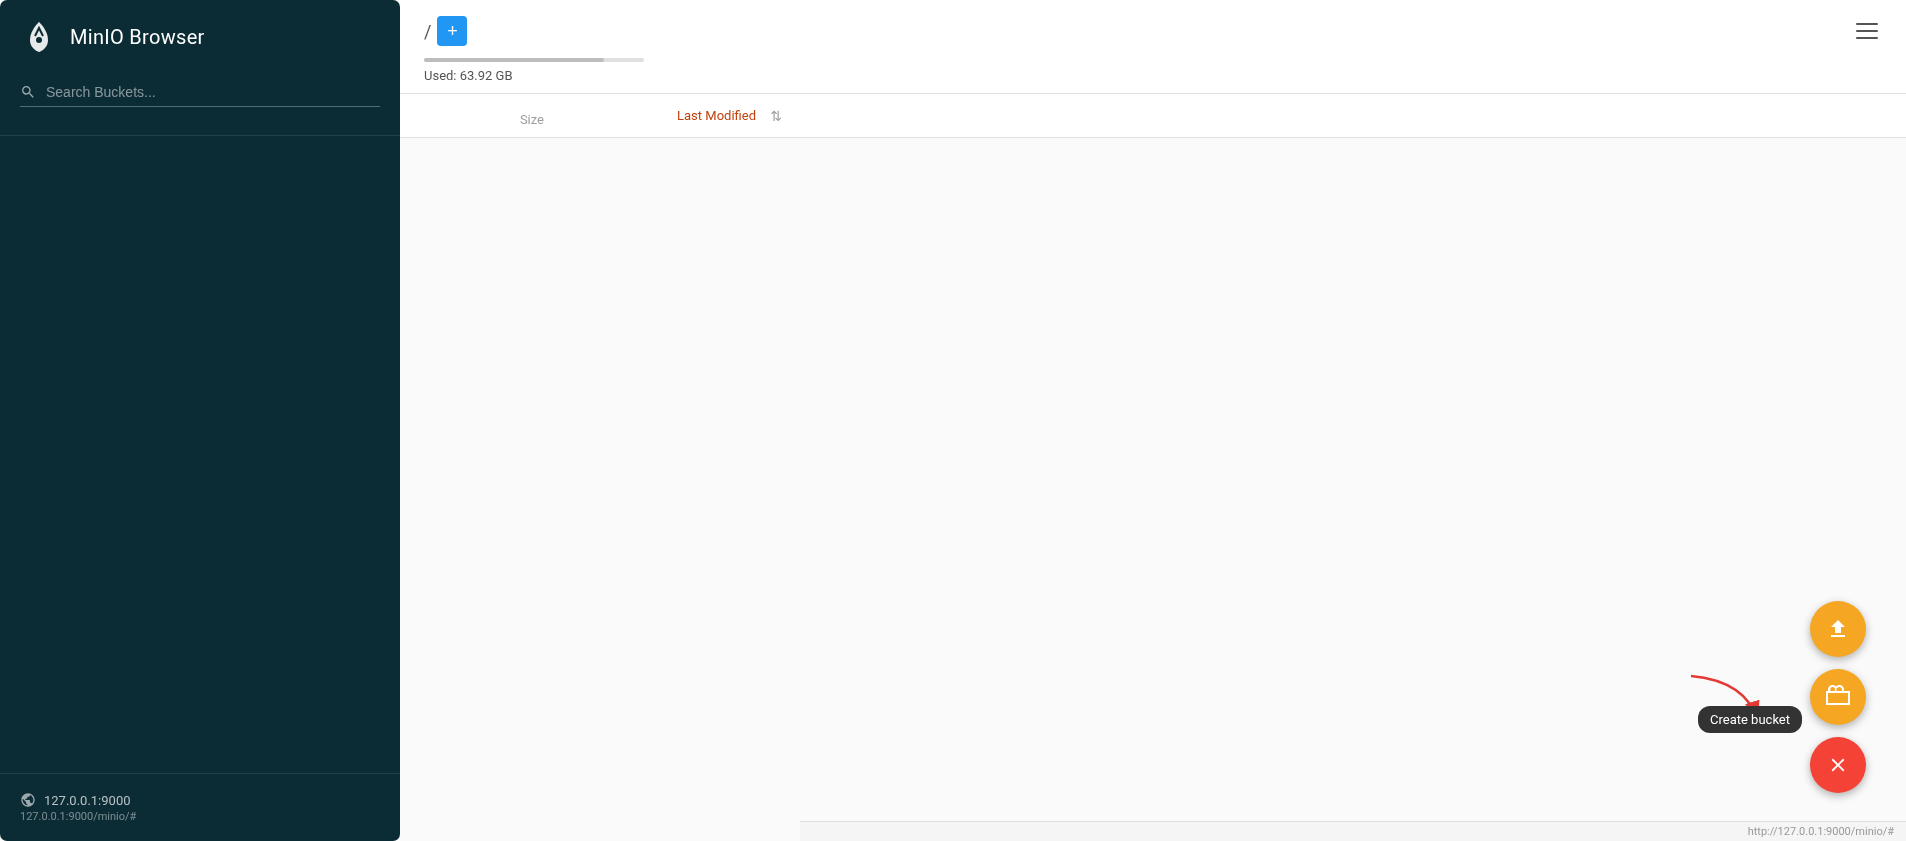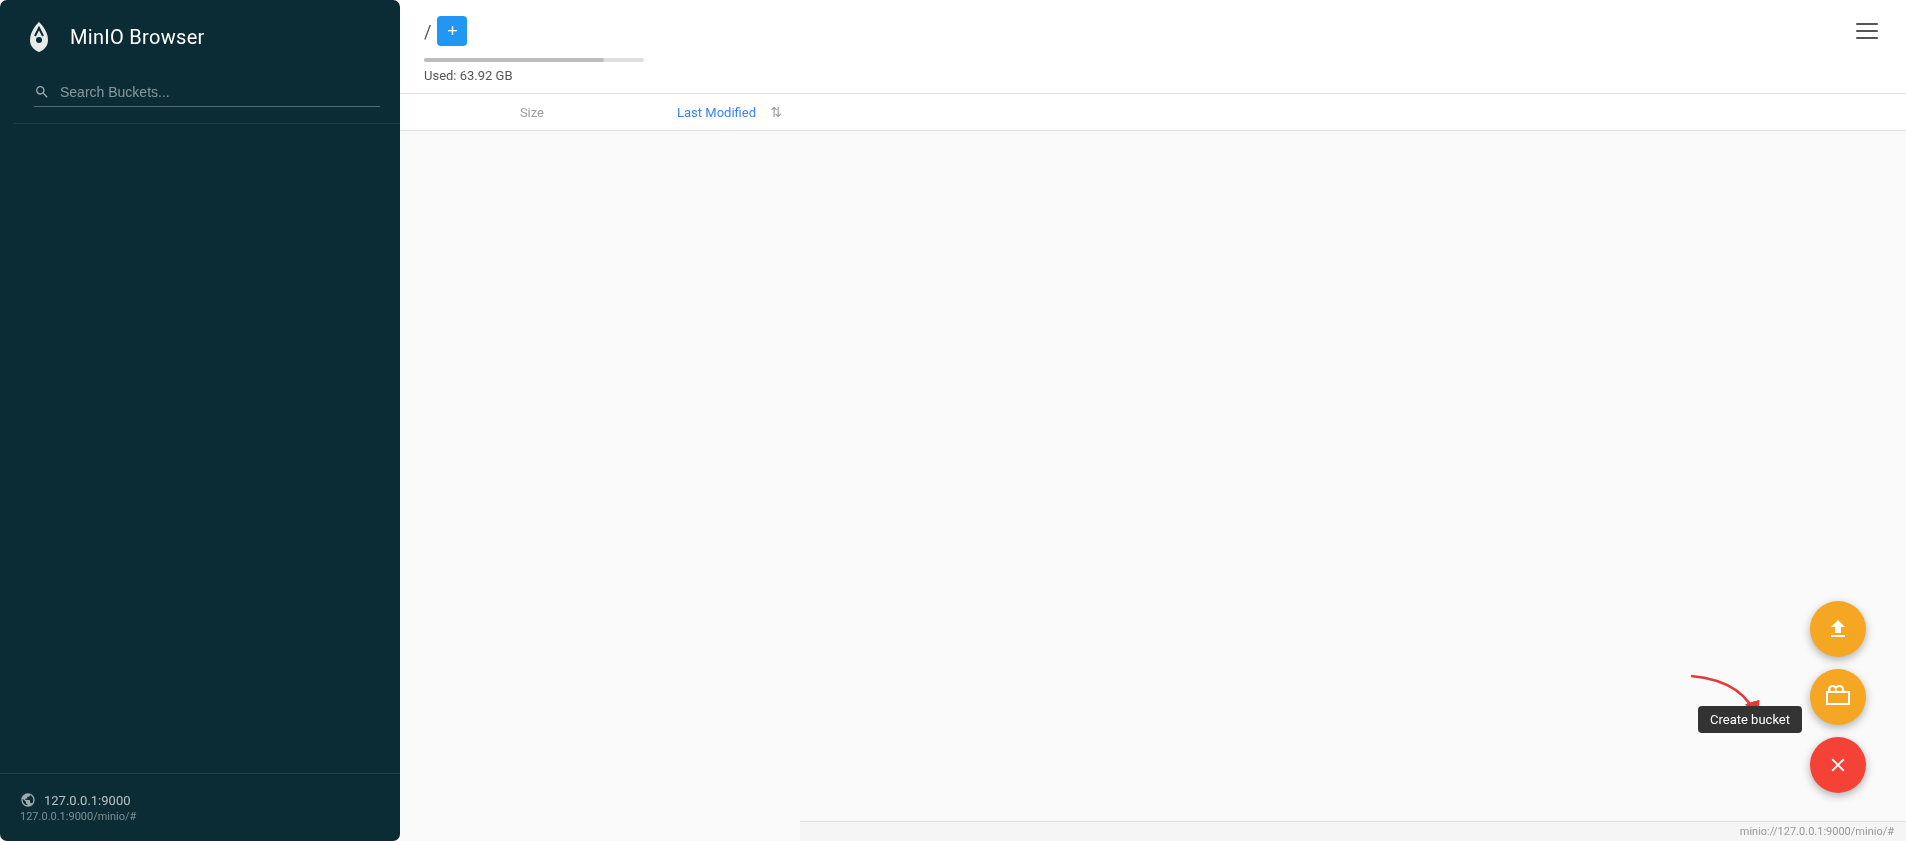--- a/index.html
+++ b/index.html
@@ -27,23 +27,22 @@
       height: 38px;
       flex-shrink: 0;
     }
     .sidebar-title {
       font-size: 20px;
       font-weight: 400;
       color: #fff;
       letter-spacing: 0.3px;
     }
     .search-container {
-      padding: 10px 20px 16px 20px;
+      padding: 10px 20px 28px 20px;
       border-bottom: 1px solid rgba(255,255,255,0.1);
-      margin-left: 14px;
     }
     .search-wrapper {
       display: flex;
       align-items: center;
       gap: 10px;
       border-bottom: 1px solid rgba(255,255,255,0.3);
       padding-bottom: 6px;
     }
     .search-icon-svg {
       color: rgba(255,255,255,0.6);
@@ -176,25 +175,26 @@
       font-size: 13px;
       color: #9e9e9e;
       font-weight: 400;
     }
     .col-size {
       width: 120px;
       font-size: 13px;
       color: #9e9e9e;
       font-weight: 400;
       text-align: right;
+      margin-top: 8px;
     }
     .col-modified {
       width: 220px;
       font-size: 13px;
-      color: #3b82f6;
+      color: #c2410c;
       font-weight: 400;
       text-align: right;
       padding-right: 8px;
     }
     .col-sort {
       width: 24px;
       color: #9e9e9e;
       cursor: pointer;
       font-size: 14px;
       text-align: center;
@@ -233,21 +233,21 @@
     .fab-create { background: #f5a623; }
     .fab-close { background: #f44336; font-size: 20px; }
 
     .create-bucket-tooltip {
       position: absolute;
       bottom: 108px;
       right: 104px;
       background: #333;
       color: #fff;
       padding: 6px 12px;
-      border-radius: 4px;
+      border-radius: 12px;
       font-size: 13px;
       white-space: nowrap;
       pointer-events: none;
     }
 
     
     .arrow-indicator {
       position: absolute;
       bottom: 110px;
       right: 140px;
@@ -357,14 +357,14 @@
         <path d="M20 6h-2.18c.07-.44.18-.88.18-1.36C18 2.07 15.93 0 13.36 0c-1.31 0-2.47.56-3.36 1.44C9.11.56 7.95 0 6.64 0 4.07 0 2 2.07 2 4.64c0 .48.11.92.18 1.36H0v14h24V6h-4zM13.36 2c1.45 0 2.64 1.19 2.64 2.64 0 .48-.33 1.36-.33 1.36H10.68s-.32-.88-.32-1.36C10.36 3.19 11.91 2 13.36 2zM6.64 2c1.45 0 2.36 1.19 2.36 2.64 0 .48-.33 1.36-.33 1.36H4.58s-.32-.88-.32-1.36C4.26 3.19 5.19 2 6.64 2zM22 18H2V8h20v10z"></path>
       </svg>
     </button>
     <button class="fab-btn fab-close">
       <svg width="22" height="22" viewBox="0 0 24 24" fill="white">
         <path d="M19 6.41L17.59 5 12 10.59 6.41 5 5 6.41 10.59 12 5 17.59 6.41 19 12 13.41 17.59 19 19 17.59 13.41 12z"></path>
       </svg>
     </button>
   </div>
 
-  <div class="status-bar">minio://127.0.0.1:9000/minio/#</div>
+  <div class="status-bar">http://127.0.0.1:9000/minio/#</div>
 </div>
 
 </body></html>

